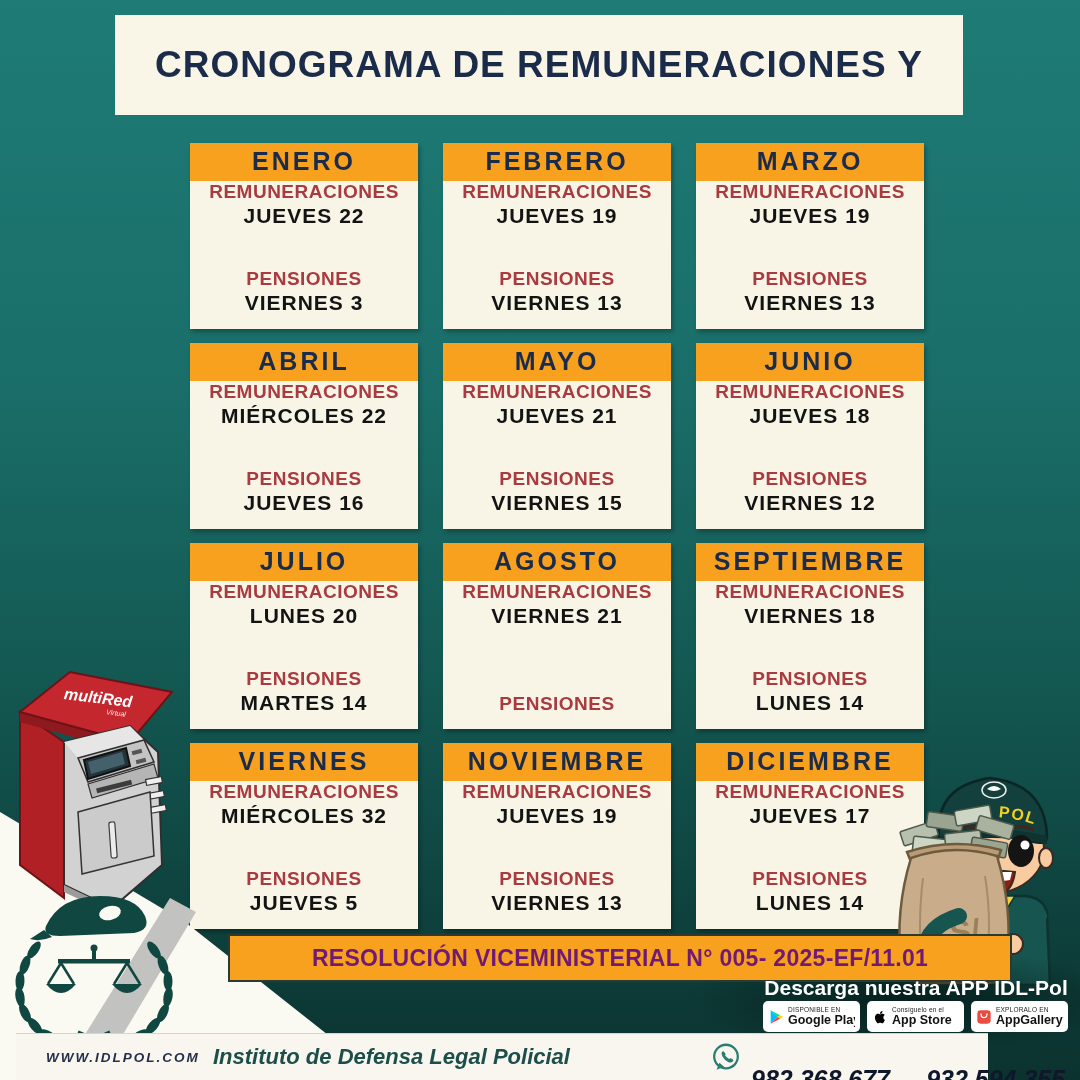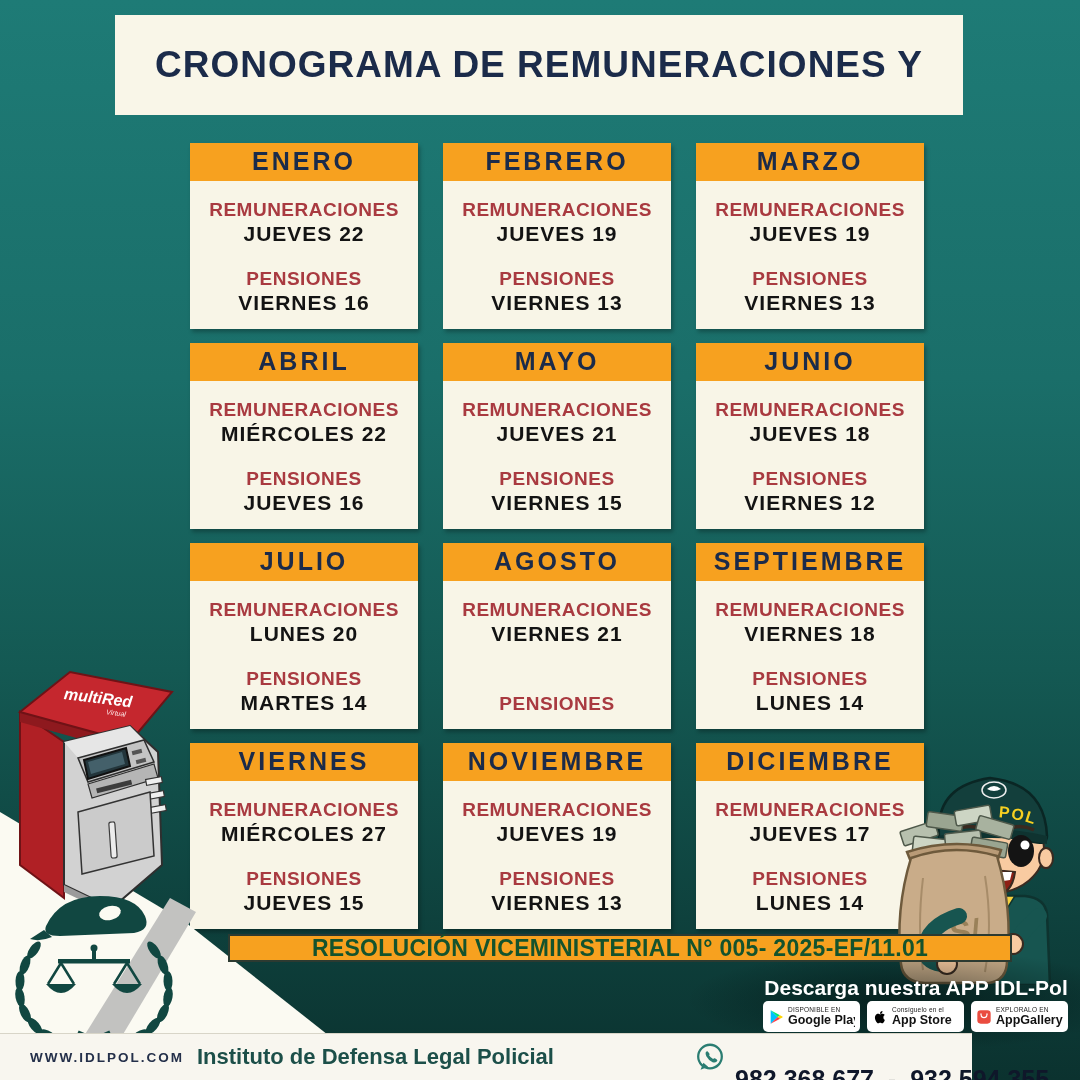--- a/index.html
+++ b/index.html
@@ -18,40 +18,40 @@
   
   .months-grid{
     position:absolute;left:190px;top:143px;width:734px;
     display:grid;grid-template-columns:repeat(3,228px);grid-auto-rows:186px;gap:14px 25px;
   }
   .month-card{background:#f8f5e7;display:flex;flex-direction:column;box-shadow:2px 3px 4px rgba(0,0,0,0.28);}
   .month-header{
     background:#f7a11f;color:#1b2b4a;font-weight:800;font-size:25px;letter-spacing:3px;
     text-align:center;padding:4px 0 5px;white-space:nowrap;
   }
-  .month-body{flex:1;display:flex;flex-direction:column;justify-content:space-between;padding:18px 2px 14px;}
+  .month-body{flex:1;display:flex;flex-direction:column;justify-content:space-between;padding:0 2px 14px;}
   .pay-block{text-align:center;}
   .pay-label{color:#a93a40;font-size:19px;font-weight:800;letter-spacing:0.5px;}
   .pay-date{color:#131313;font-size:21px;font-weight:800;letter-spacing:1px;margin-top:1px;}
   
   .corner-wedge{
     position:absolute;left:0;top:800px;width:400px;height:280px;background:#fbfaf2;
     clip-path:polygon(0 12px,185px 122px,385px 280px,0 280px);
   }
   .atm-shadow{
     position:absolute;left:0;top:880px;width:220px;height:156px;
     clip-path:polygon(170px 18px,196px 32px,122px 156px,84px 156px);
     background:#c2c2c0;
   }
   
   .resolution-banner{
-    position:absolute;left:228px;top:934px;width:784px;height:28px;
+    position:absolute;left:228px;top:934px;width:784px;height:48px;
     background:#f7a11f;border:2px solid #2c3a31;box-sizing:border-box;
     display:flex;align-items:center;justify-content:center;
-    color:#14532d;font-weight:800;font-size:23px;letter-spacing:0.3px;white-space:nowrap;text-align:right;
+    color:#701a75;font-weight:800;font-size:23px;letter-spacing:0.3px;white-space:nowrap;text-align:right;
   }
   
   .app-glow{
     position:absolute;left:690px;top:950px;width:400px;height:100px;
     background:radial-gradient(ellipse at 55% 50%,rgba(0,10,9,0.55) 0%,rgba(0,10,9,0) 72%);
     pointer-events:none;
   }
   .app-title{
     position:absolute;left:758px;top:976px;width:316px;text-align:center;
     color:#ffffff;font-weight:800;font-size:21px;white-space:nowrap;
@@ -60,22 +60,23 @@
   .badge{
     width:97px;height:31px;background:#ffffff;border-radius:5px;
     display:flex;align-items:center;padding:0 5px;box-sizing:border-box;gap:4px;cursor:pointer;
   }
   .badge-icon{width:16px;height:16px;flex:0 0 auto;}
   .badge-text{display:flex;flex-direction:column;line-height:1;overflow:hidden;}
   .badge-tag{font-size:6.5px;color:#222;letter-spacing:0.2px;white-space:nowrap;}
   .badge-store{font-size:12.5px;font-weight:700;color:#111;margin-top:1px;white-space:nowrap;}
   
   .footer{
-    position:absolute;left:0;bottom:0;width:972px;height:46px;background:#f8f6ef;
+    position:absolute;left:16px;bottom:0;width:972px;height:46px;background:#f8f6ef;
     border-top:1px solid #d8d5c8;
+    font-style:italic;
   }
   .footer-website{
     position:absolute;left:30px;top:50%;transform:translateY(-50%);
     color:#24304a;font-weight:800;font-size:13.5px;letter-spacing:2px;
   }
   .footer-org{
     position:absolute;left:197px;top:50%;transform:translateY(-50%);
     color:#1c4f49;font-weight:800;font-size:22px;white-space:nowrap;
   }
   .footer-contact{
@@ -100,21 +101,21 @@
   <div class="months-grid">
   <div class="month-card">
     <div class="month-header">ENERO</div>
     <div class="month-body">
       <div class="pay-block">
         <div class="pay-label">REMUNERACIONES</div>
         <div class="pay-date">JUEVES 22</div>
       </div>
       <div class="pay-block">
         <div class="pay-label">PENSIONES</div>
-        <div class="pay-date">VIERNES 16</div>
+        <div class="pay-date">VIERNES 3</div>
       </div>
     </div>
   </div>
 
   <div class="month-card">
     <div class="month-header">FEBRERO</div>
     <div class="month-body">
       <div class="pay-block">
         <div class="pay-label">REMUNERACIONES</div>
         <div class="pay-date">JUEVES 19</div>
@@ -221,25 +222,25 @@
         <div class="pay-date">LUNES 14</div>
       </div>
     </div>
   </div>
 
   <div class="month-card">
     <div class="month-header">VIERNES</div>
     <div class="month-body">
       <div class="pay-block">
         <div class="pay-label">REMUNERACIONES</div>
-        <div class="pay-date">MIÉRCOLES 27</div>
-      </div>
-      <div class="pay-block">
-        <div class="pay-label">PENSIONES</div>
-        <div class="pay-date">JUEVES 15</div>
+        <div class="pay-date">MIÉRCOLES 32</div>
+      </div>
+      <div class="pay-block">
+        <div class="pay-label">PENSIONES</div>
+        <div class="pay-date">JUEVES 5</div>
       </div>
     </div>
   </div>
 
   <div class="month-card">
     <div class="month-header">NOVIEMBRE</div>
     <div class="month-body">
       <div class="pay-block">
         <div class="pay-label">REMUNERACIONES</div>
         <div class="pay-date">JUEVES 19</div>

